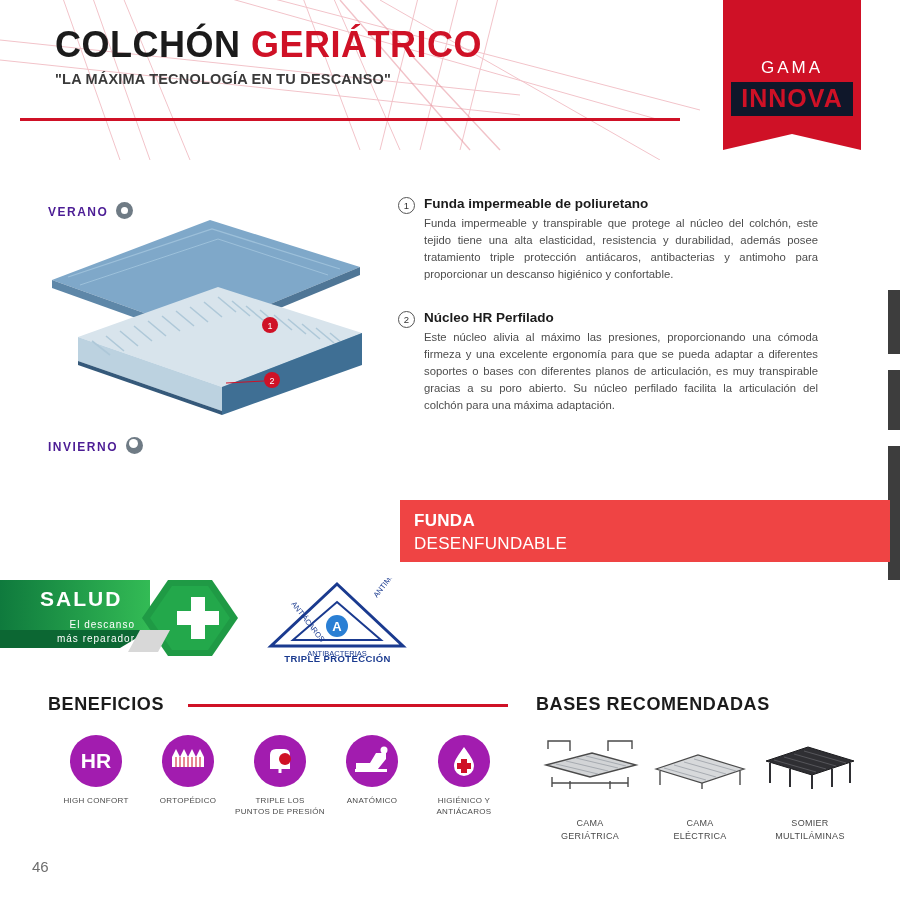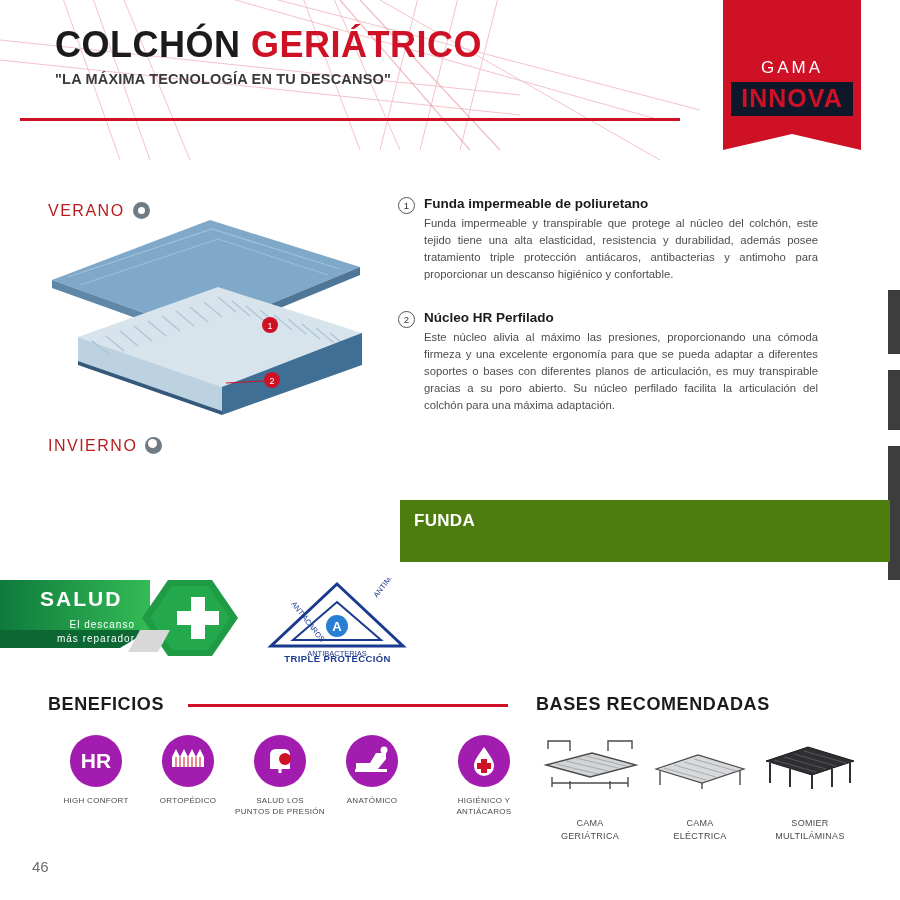--- a/index.html
+++ b/index.html
@@ -117,24 +117,24 @@
     position: absolute;
     left: 0;
     width: 12px;
     height: 16px;
     background: #ffffff;
   }
 
   
   .season {
     position: absolute;
-    font-size: 16px;
-    font-weight: normal;
+    font-size: 12px;
+    font-weight: bold;
     letter-spacing: 1.5px;
-    color: #b91c1c;
+    color: #4c1d95;
   }
   .season .bullet {
     display: inline-block;
     width: 17px; height: 17px;
     border-radius: 50%;
     vertical-align: -3px;
     margin-left: 8px;
     position: relative;
   }
   .bullet.sun { background: #6f7b85; }
@@ -204,21 +204,21 @@
     text-align: justify;
   }
 
   
   .funda-band {
     position: absolute;
     left: 400px;
     top: 500px;
     width: 490px;
     height: 62px;
-    background: #4d7c0f;
+    background: #ef4444;
     color: #ffffff;
     padding: 11px 0 0 14px;
     box-sizing: border-box;
   }
   .funda-1 {
     font-size: 17px;
     font-weight: bold;
     letter-spacing: 0.3px;
   }
   .funda-2 {
@@ -466,20 +466,21 @@
     </div>
     <div class="feature" style="margin-top:26px;">
       <div class="feat-num">2</div>
       <div class="feat-title">Núcleo HR Perfilado</div>
       <div class="feat-body">Este núcleo alivia al máximo las presiones, proporcionando una cómoda firmeza y una excelente ergonomía para que se pueda adaptar a diferentes soportes o bases con diferentes planos de articulación, es muy transpirable gracias a su poro abierto. Su núcleo perfilado facilita la articulación del colchón para una máxima adaptación.</div>
     </div>
   </div>
 
   <div class="funda-band">
     <div class="funda-1">FUNDA</div>
+    <div class="funda-2">DESENFUNDABLE</div>
   </div>
 
   <div class="salud">
     <svg width="260" height="82" viewBox="0 0 260 82" style="position:absolute;left:0;top:0;">
 
       <defs>
         <linearGradient id="grad-green" x1="0" y1="0" x2="1" y2="0">
           <stop offset="0%" stop-color="#0f7a3d"></stop>
           <stop offset="100%" stop-color="#33bb55"></stop>
         </linearGradient>
@@ -550,37 +551,37 @@
 
     <div class="benefit" style="left:184px; top:0px;">
       <div class="circle">
         <svg width="52" height="52" viewBox="0 0 52 52" style="position:absolute;left:0;top:0;">
           <path d="M16 34 L16 20 Q16 14 22 14 L30 14 Q36 14 36 20 L36 34 Z" fill="#ffffff"></path>
           <circle cx="31" cy="24" r="6" fill="#cf1126"></circle>
           <path d="M26 38 L26 30" stroke="#ffffff" stroke-width="3"></path>
         </svg>
       </div>
       <div class="blabel">
-        <span>SALUD LOS</span><br>
+        <span>TRIPLE LOS</span><br>
         <span>PUNTOS DE PRESIÓN</span>
       </div>
     </div>
 
     <div class="benefit" style="left:276px; top:0px;">
       <div class="circle">
         <svg width="52" height="52" viewBox="0 0 52 52" style="position:absolute;left:0;top:0;">
           <path d="M10 34 L10 28 L24 28 L30 18 L40 18 L40 24 L32 34 Z" fill="#ffffff"></path>
           <circle cx="38" cy="15" r="3.5" fill="#ffffff"></circle>
           <rect x="9" y="34" width="32" height="3" fill="#ffffff"></rect>
         </svg>
       </div>
       <div class="blabel"><span>ANATÓMICO</span></div>
     </div>
 
-    <div class="benefit" style="left:388px; top:0px;">
+    <div class="benefit" style="left:368px; top:0px;">
       <div class="circle">
         <svg width="52" height="52" viewBox="0 0 52 52" style="position:absolute;left:0;top:0;">
           <path d="M26 12 C19 22 16 26 16 31 a10 10 0 0 0 20 0 C36 26 33 22 26 12 Z" fill="#ffffff"></path>
           <rect x="23" y="24" width="6" height="14" fill="#cf1126"></rect>
           <rect x="19" y="28" width="14" height="6" fill="#cf1126"></rect>
         </svg>
       </div>
       <div class="blabel">
         <span>HIGIÉNICO Y</span><br>
         <span>ANTIÁCAROS</span>

